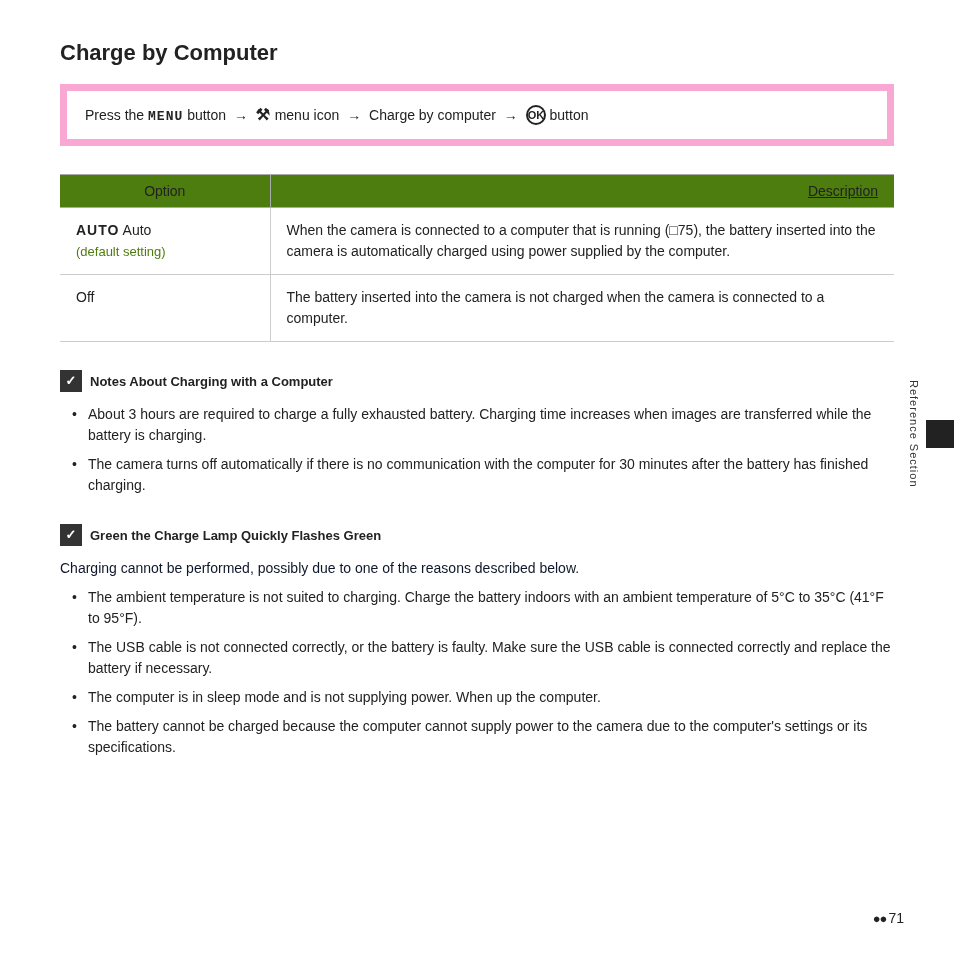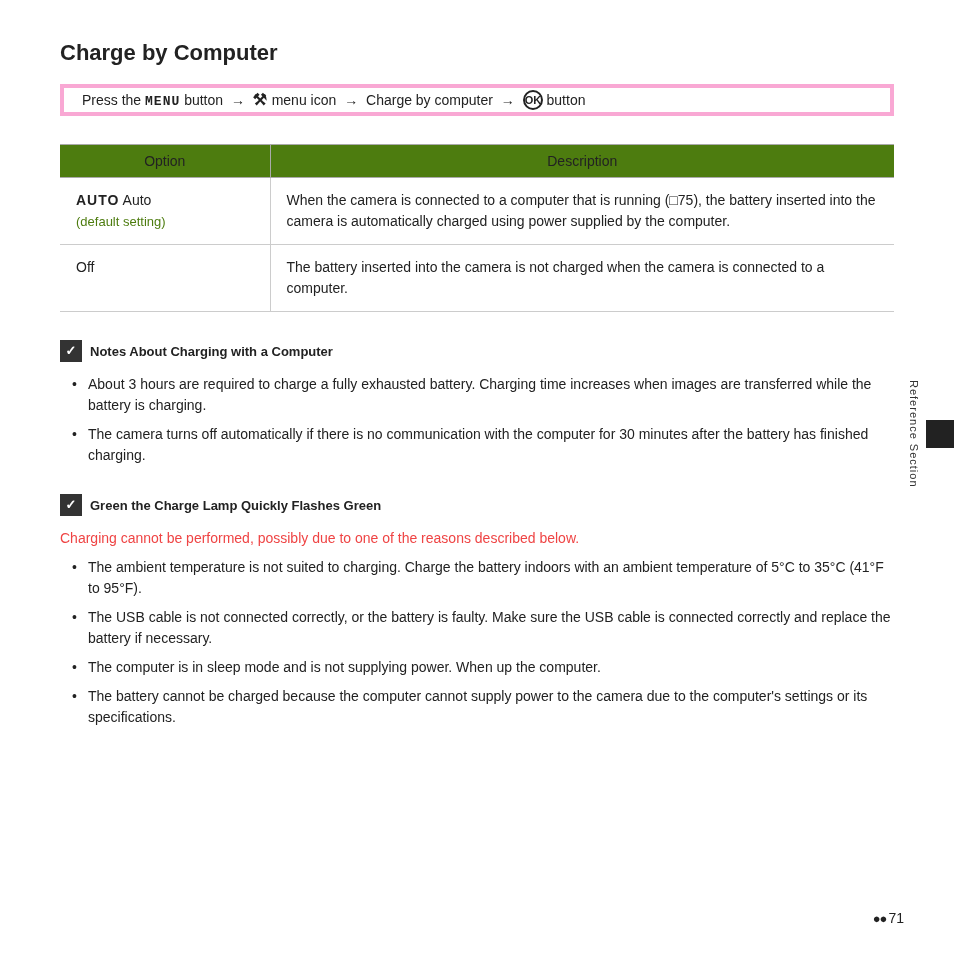--- a/index.html
+++ b/index.html
@@ -14,22 +14,22 @@
       padding: 40px 60px 60px 60px;
     }
 
     h1 {
       font-size: 22px;
       font-weight: bold;
       margin-bottom: 18px;
     }
 
     .menu-path-box {
-      border: 4px solid #f9a8d4;
-      padding: 0 18px;
+      border: 7px solid #f9a8d4;
+      padding: 12px 18px;
       margin-bottom: 28px;
       font-size: 14px;
       line-height: 1.5;
     }
 
     .menu-key {
       font-family: 'Courier New', monospace;
       font-weight: bold;
       font-size: 13px;
       letter-spacing: 1px;
@@ -75,21 +75,22 @@
       background: #4d7c0f;
     }
 
     table th:first-child {
       width: 210px;
       border-right: 1px solid #aaa;
       text-align: center;
     }
 
     table th:last-child {
-      text-align: center;
+      text-align: right;
+      text-decoration: underline;
     }
 
     table td {
       padding: 12px 16px;
       vertical-align: top;
       border-bottom: 1px solid #ccc;
       font-size: 14px;
       line-height: 1.5;
     }
 
@@ -135,21 +136,21 @@
       flex-shrink: 0;
     }
 
     .note-title {
       font-weight: bold;
       font-size: 13px;
     }
 
     .note-body {
       font-size: 14px;
-      color: #ef4444;
+      color: #0f172a;
       margin-bottom: 8px;
       line-height: 1.5;
     }
 
     .bullet-list {
       list-style: none;
       padding-left: 12px;
     }
 
     .bullet-list li {

